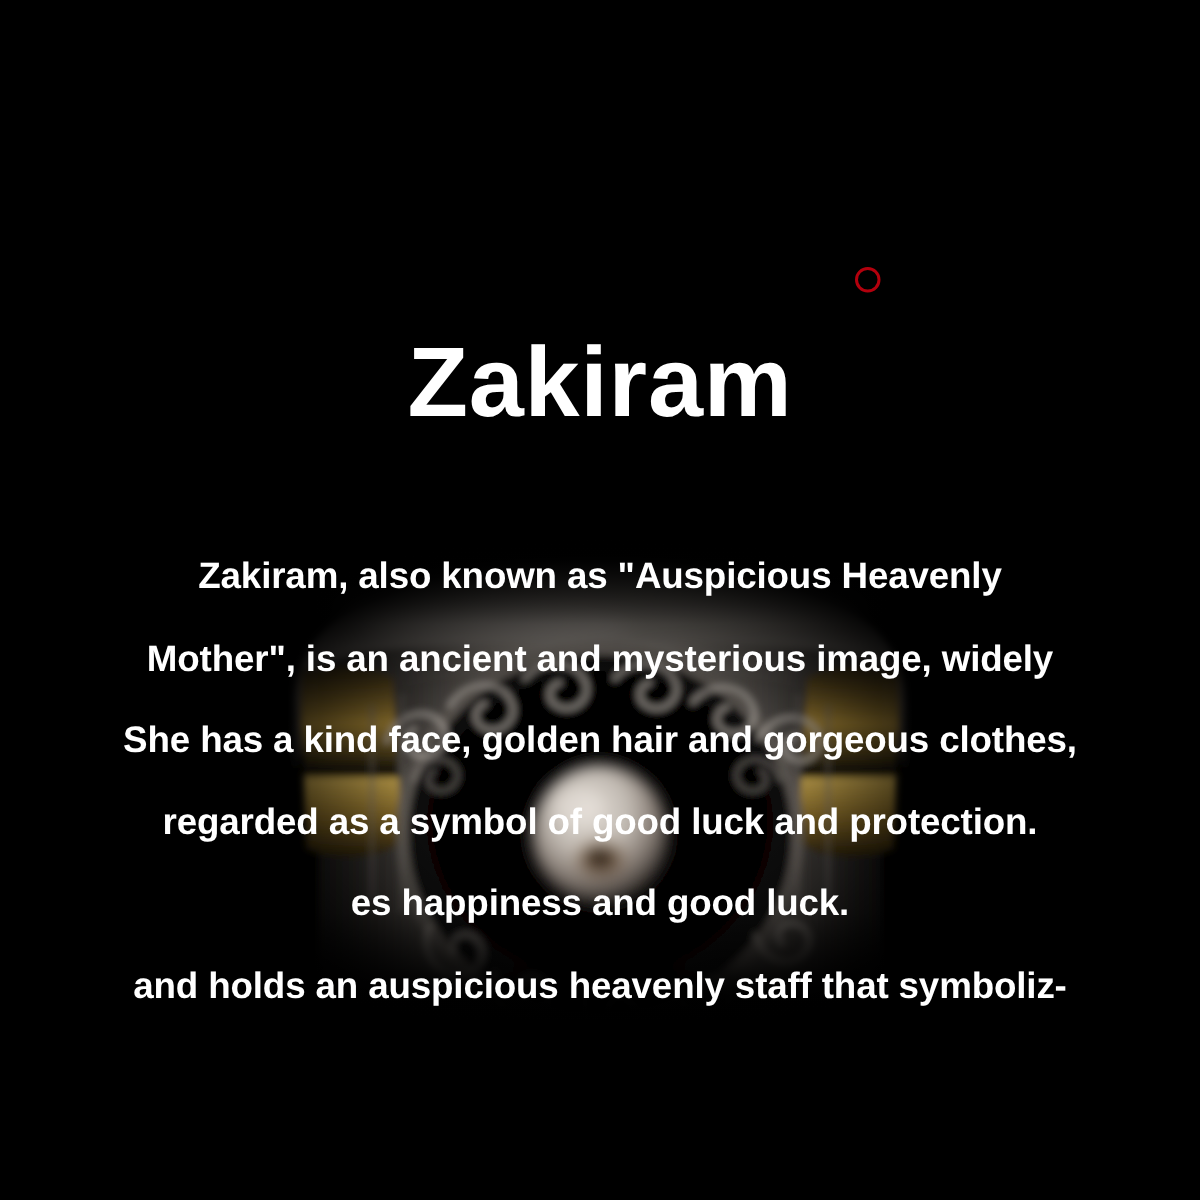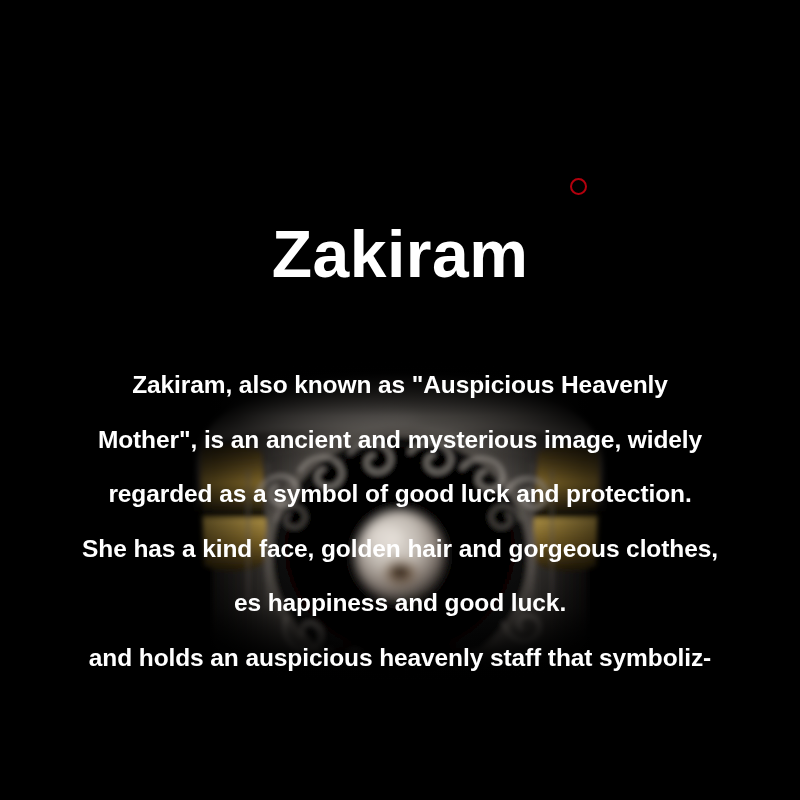--- a/index.html
+++ b/index.html
@@ -240,19 +240,19 @@
   <div id="title-row">
     <span id="title-inner">
       <h1 id="page-title">Zakiram</h1>
       <span id="status-dot"></span>
     </span>
   </div>
 
   <div id="description">
     <span class="ln">Zakiram, also known as "Auspicious Heavenly</span>
     <span class="ln">Mother", is an ancient and mysterious image, widely</span>
+    <span class="ln">She has a kind face, golden hair and gorgeous clothes,</span>
     <span class="ln">regarded as a symbol of good luck and protection.</span>
-    <span class="ln">She has a kind face, golden hair and gorgeous clothes,</span>
     <span class="ln">es happiness and good luck.</span>
     <span class="ln">and holds an auspicious heavenly staff that symboliz-</span>
   </div>
 
 </div>
 
 </body></html>

